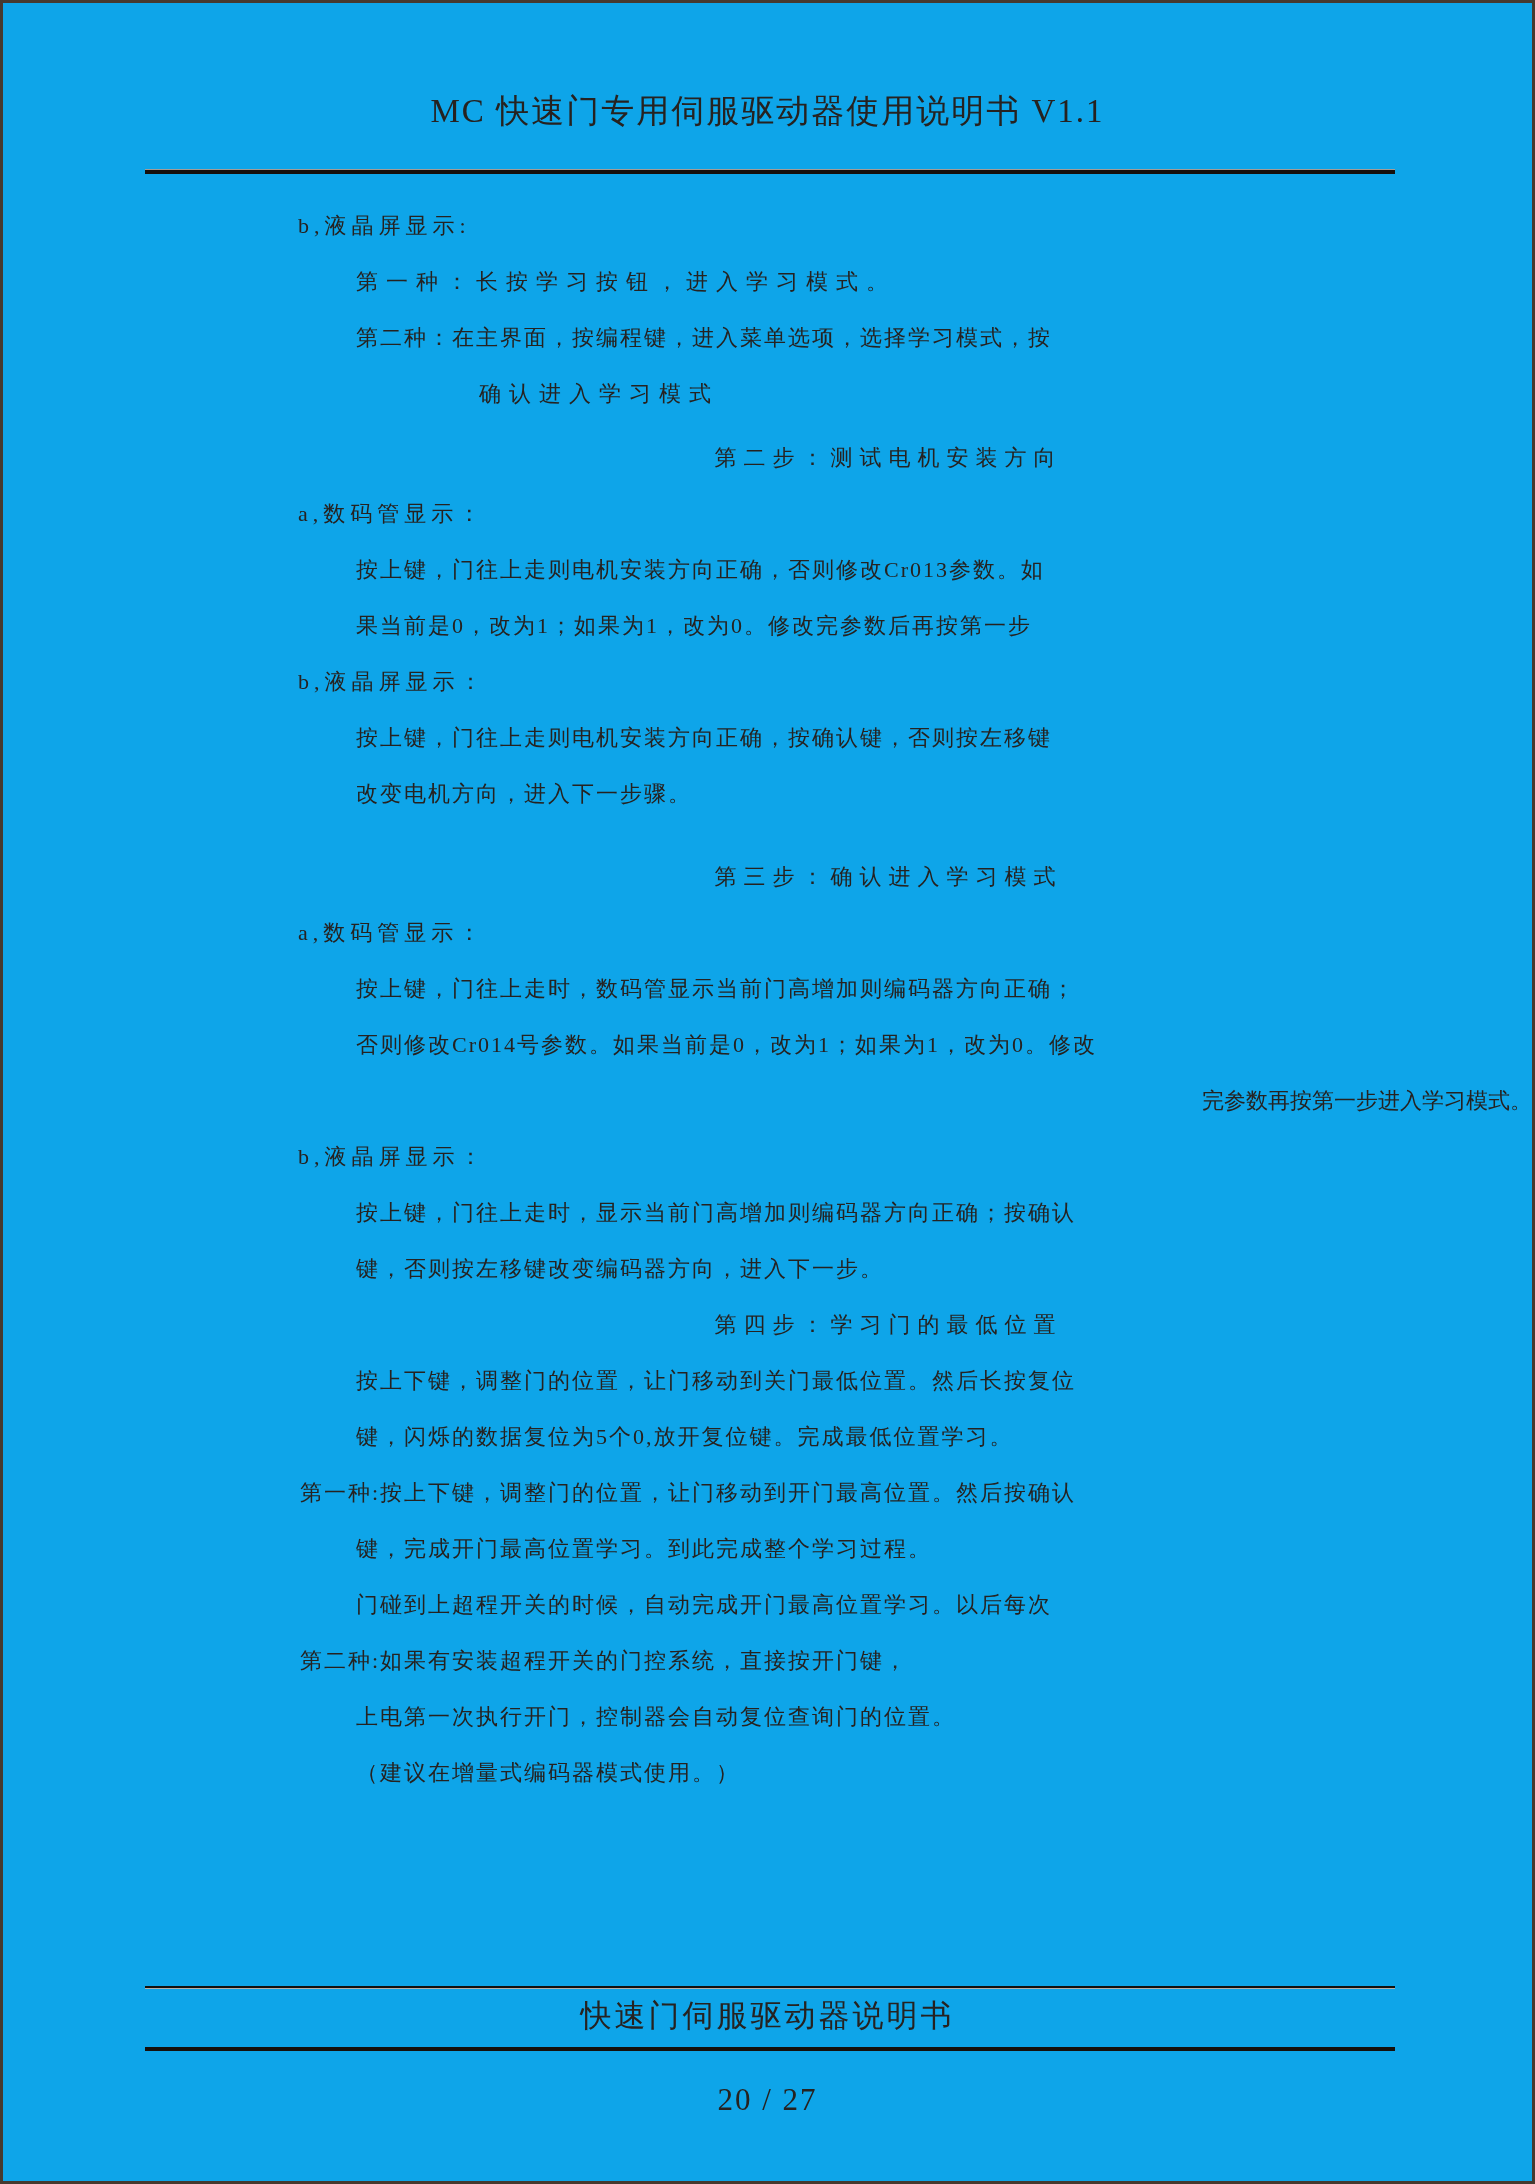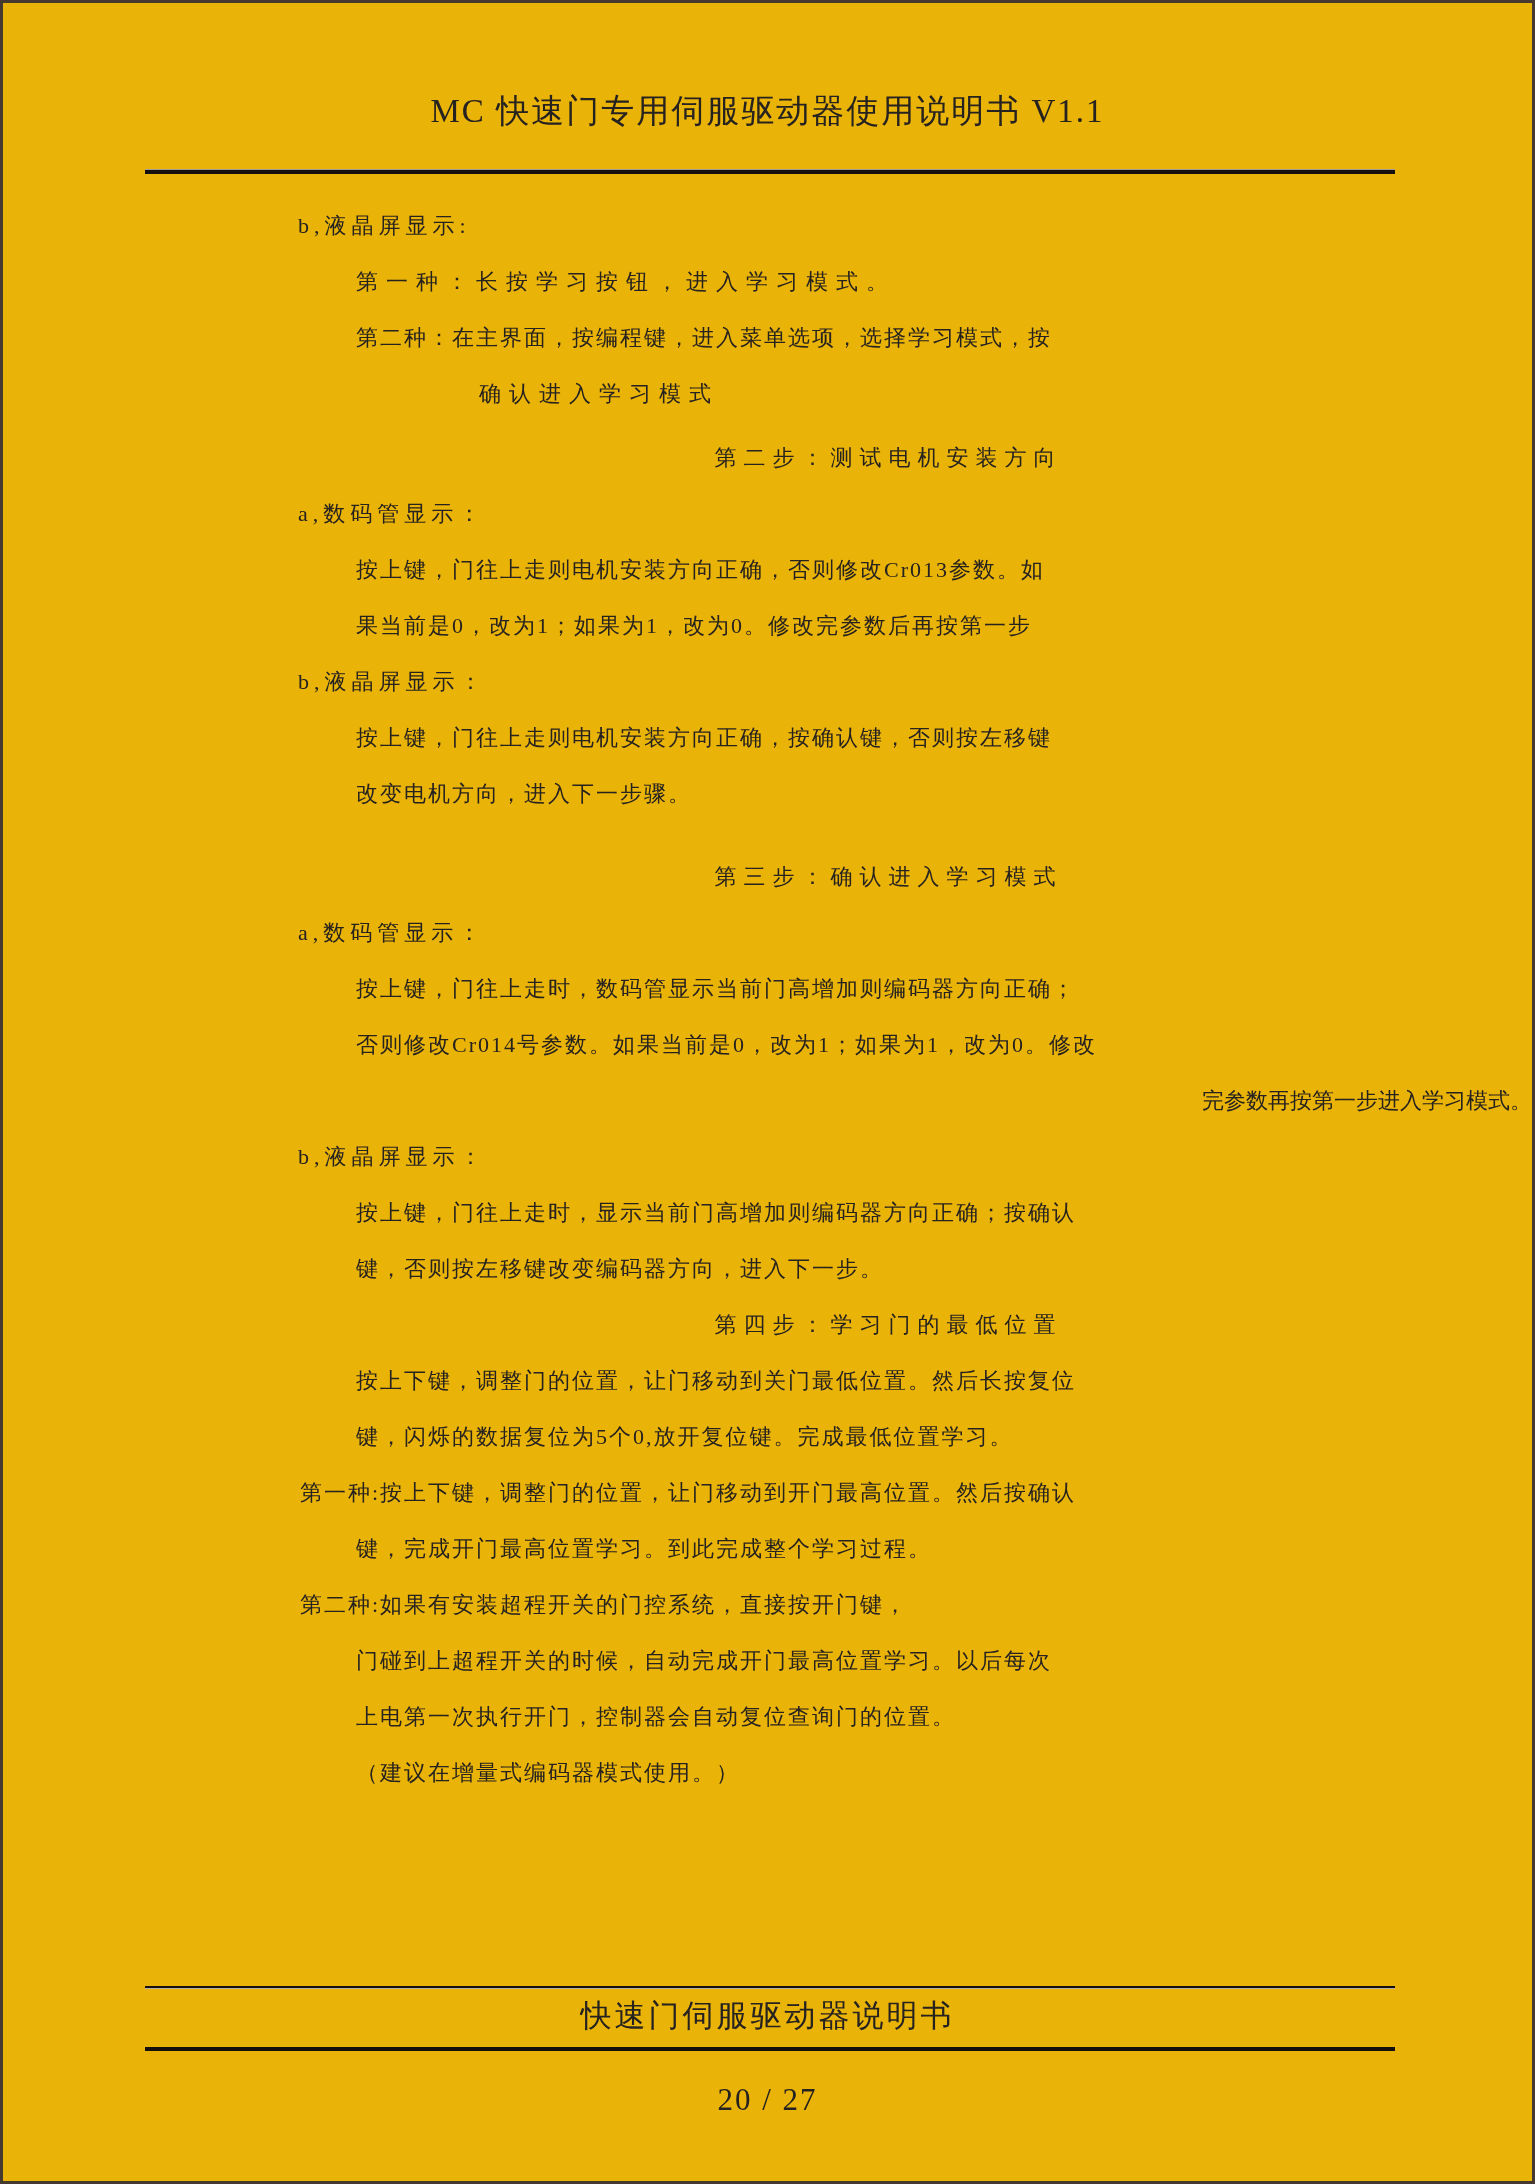--- a/index.html
+++ b/index.html
@@ -5,21 +5,21 @@
   html, body {
     margin: 0;
     padding: 0;
     background: #ffffff;
   }
   .page {
     position: relative;
     width: 1535px;
     height: 2184px;
     box-sizing: border-box;
-    background: #eab308;
+    background: #0ea5e9;
     border: 3px solid var(--border, #46392f);
     overflow: hidden;
     font-family: "Liberation Serif", "DejaVu Serif", serif;
     color: var(--text, #262220);
   }
   .header-title {
     position: absolute;
     top: 86px;
     left: 0;
     width: 100%;
@@ -117,22 +117,22 @@
       <div class="line indent-body">否则修改Cr014号参数。如果当前是0，改为1；如果为1，改为0。修改</div>
       <div class="line indent-body">完参数再按第一步进入学习模式。</div>
       <div class="line indent-sub">b,液晶屏显示：</div>
       <div class="line indent-body">按上键，门往上走时，显示当前门高增加则编码器方向正确；按确认</div>
       <div class="line indent-body">键，否则按左移键改变编码器方向，进入下一步。</div>
       <div class="line indent-step">第四步：学习门的最低位置</div>
       <div class="line indent-body">按上下键，调整门的位置，让门移动到关门最低位置。然后长按复位</div>
       <div class="line indent-body">键，闪烁的数据复位为5个0,放开复位键。完成最低位置学习。</div>
       <div class="line indent-kind">第一种:按上下键，调整门的位置，让门移动到开门最高位置。然后按确认</div>
       <div class="line indent-body">键，完成开门最高位置学习。到此完成整个学习过程。</div>
+      <div class="line indent-body">门碰到上超程开关的时候，自动完成开门最高位置学习。以后每次</div>
       <div class="line indent-kind">第二种:如果有安装超程开关的门控系统，直接按开门键，</div>
-      <div class="line indent-body">门碰到上超程开关的时候，自动完成开门最高位置学习。以后每次</div>
       <div class="line indent-body">上电第一次执行开门，控制器会自动复位查询门的位置。</div>
       <div class="line indent-body">（建议在增量式编码器模式使用。）</div>
     </div>
 
   <div class="rule footer-rule-top"></div>
 
   <div class="footer-text">
     <span>快速门伺服驱动器说明书</span>
     <span class="footer-page-number">20 / 27</span>
   </div>

